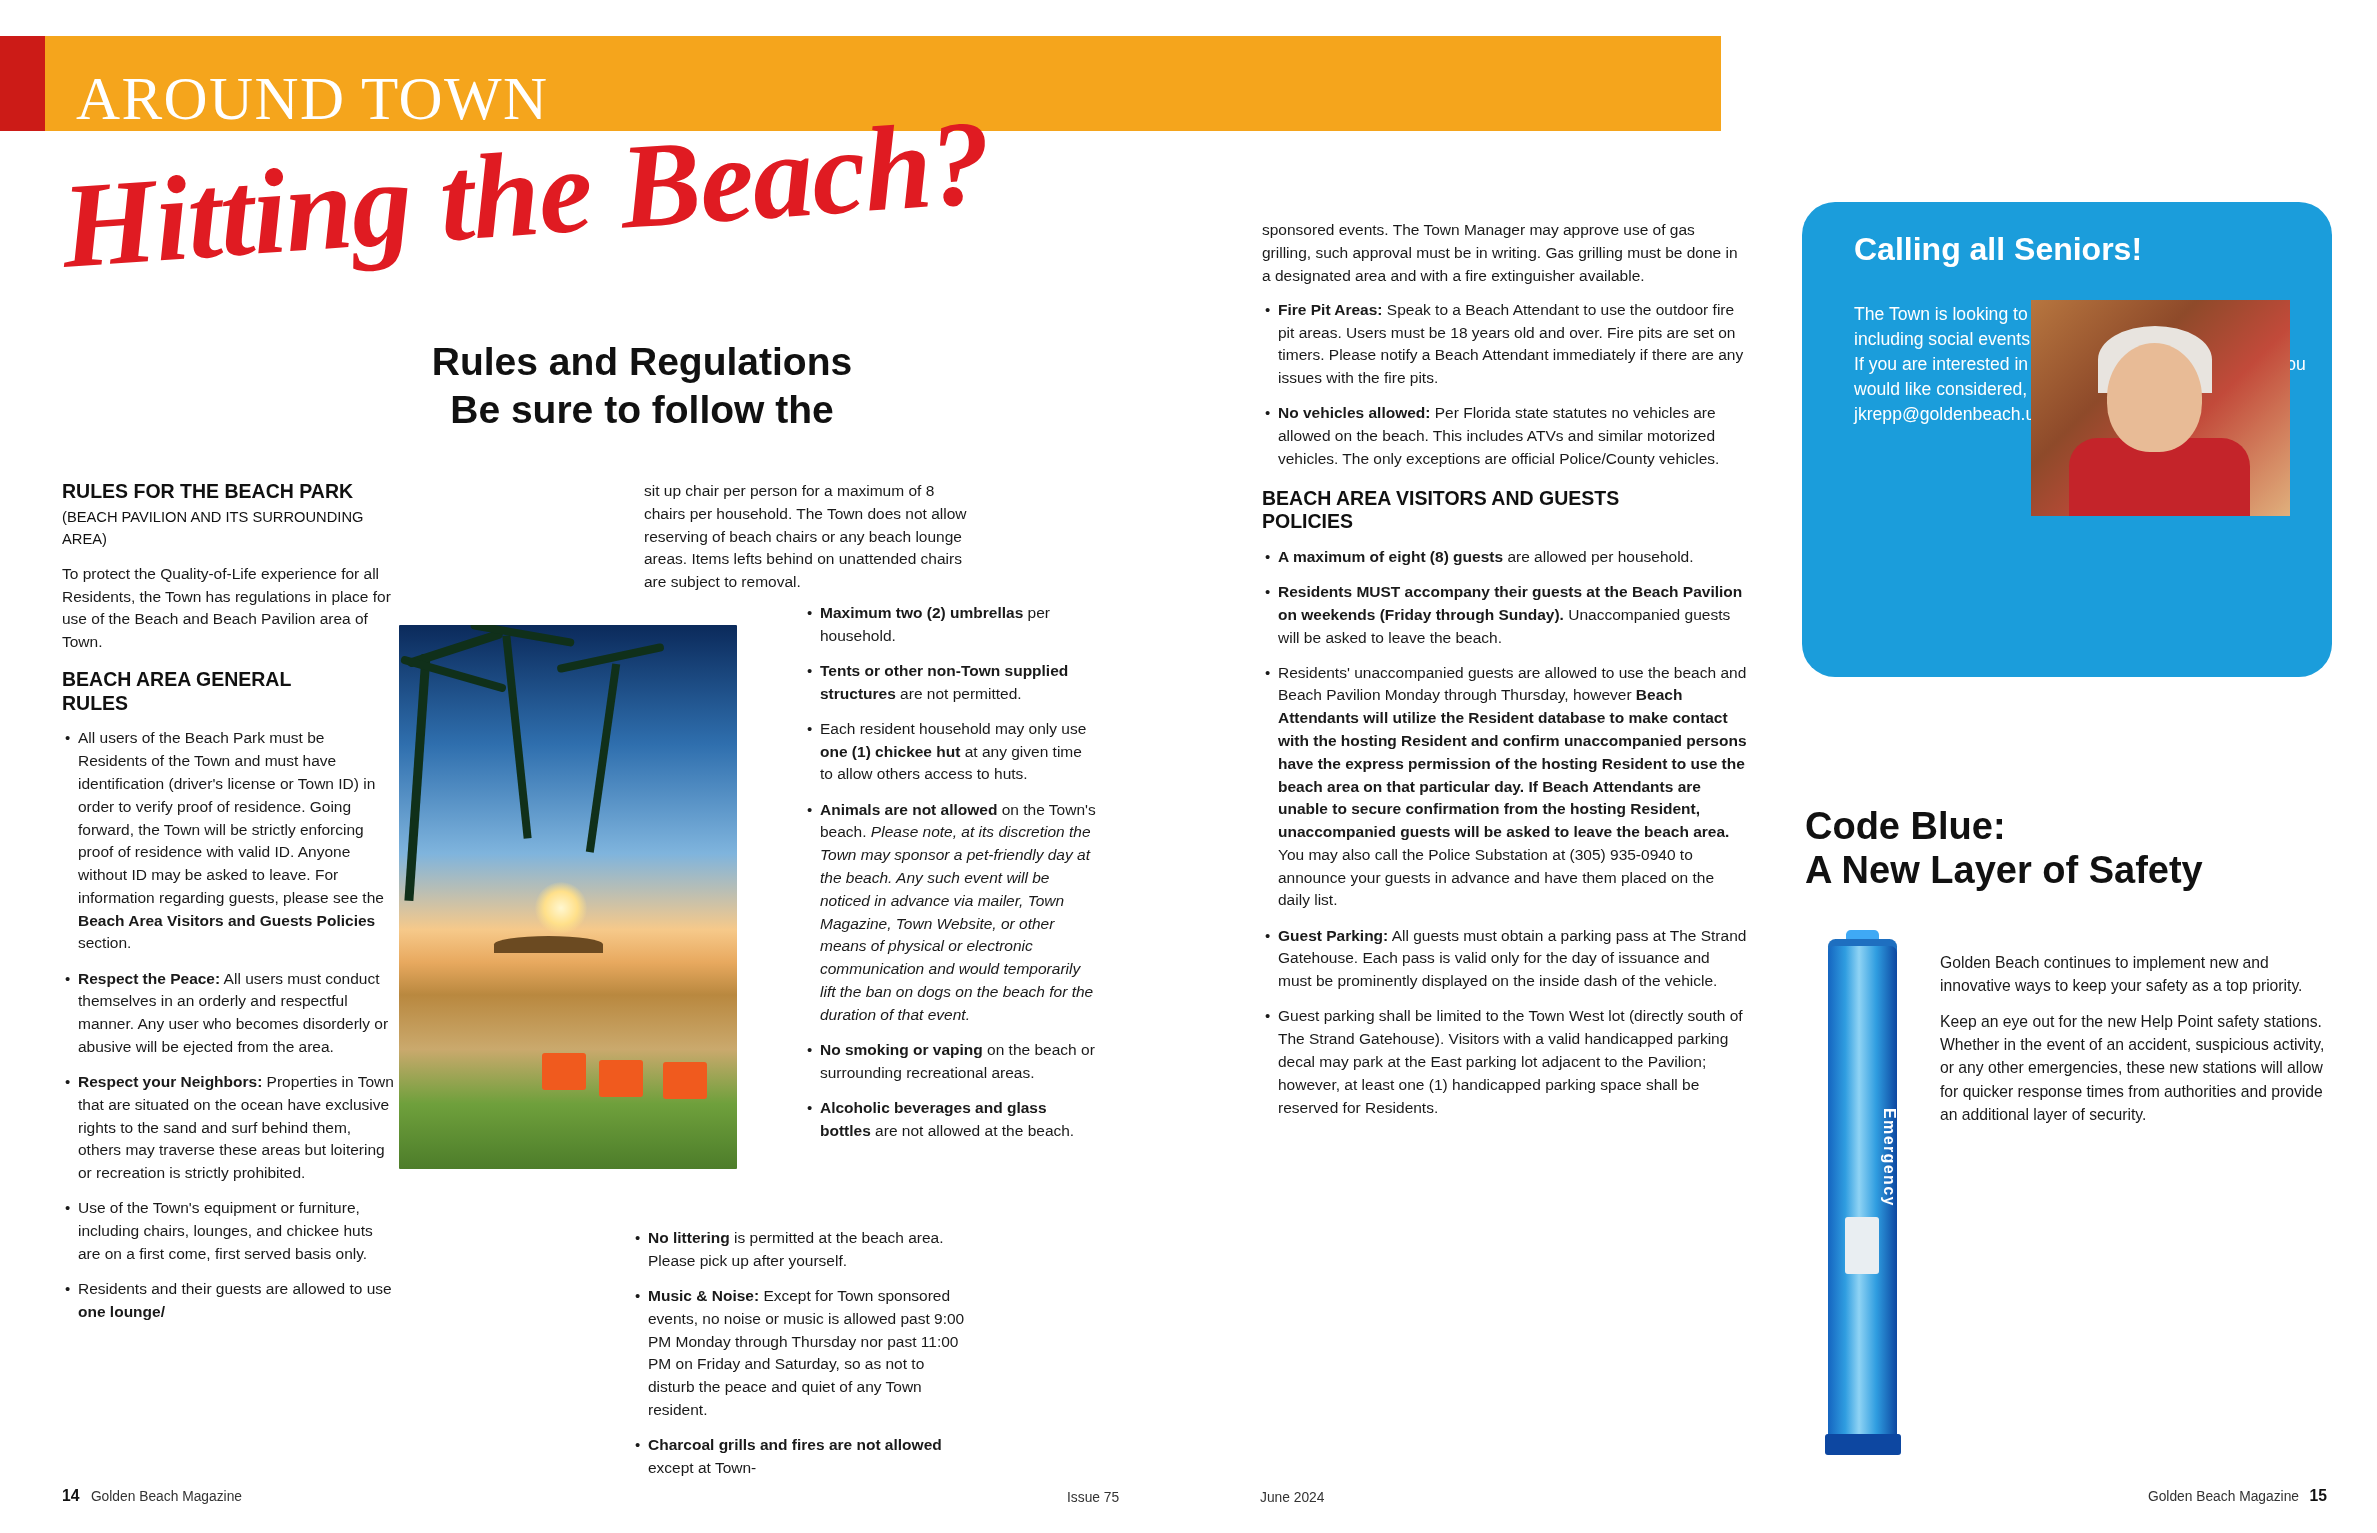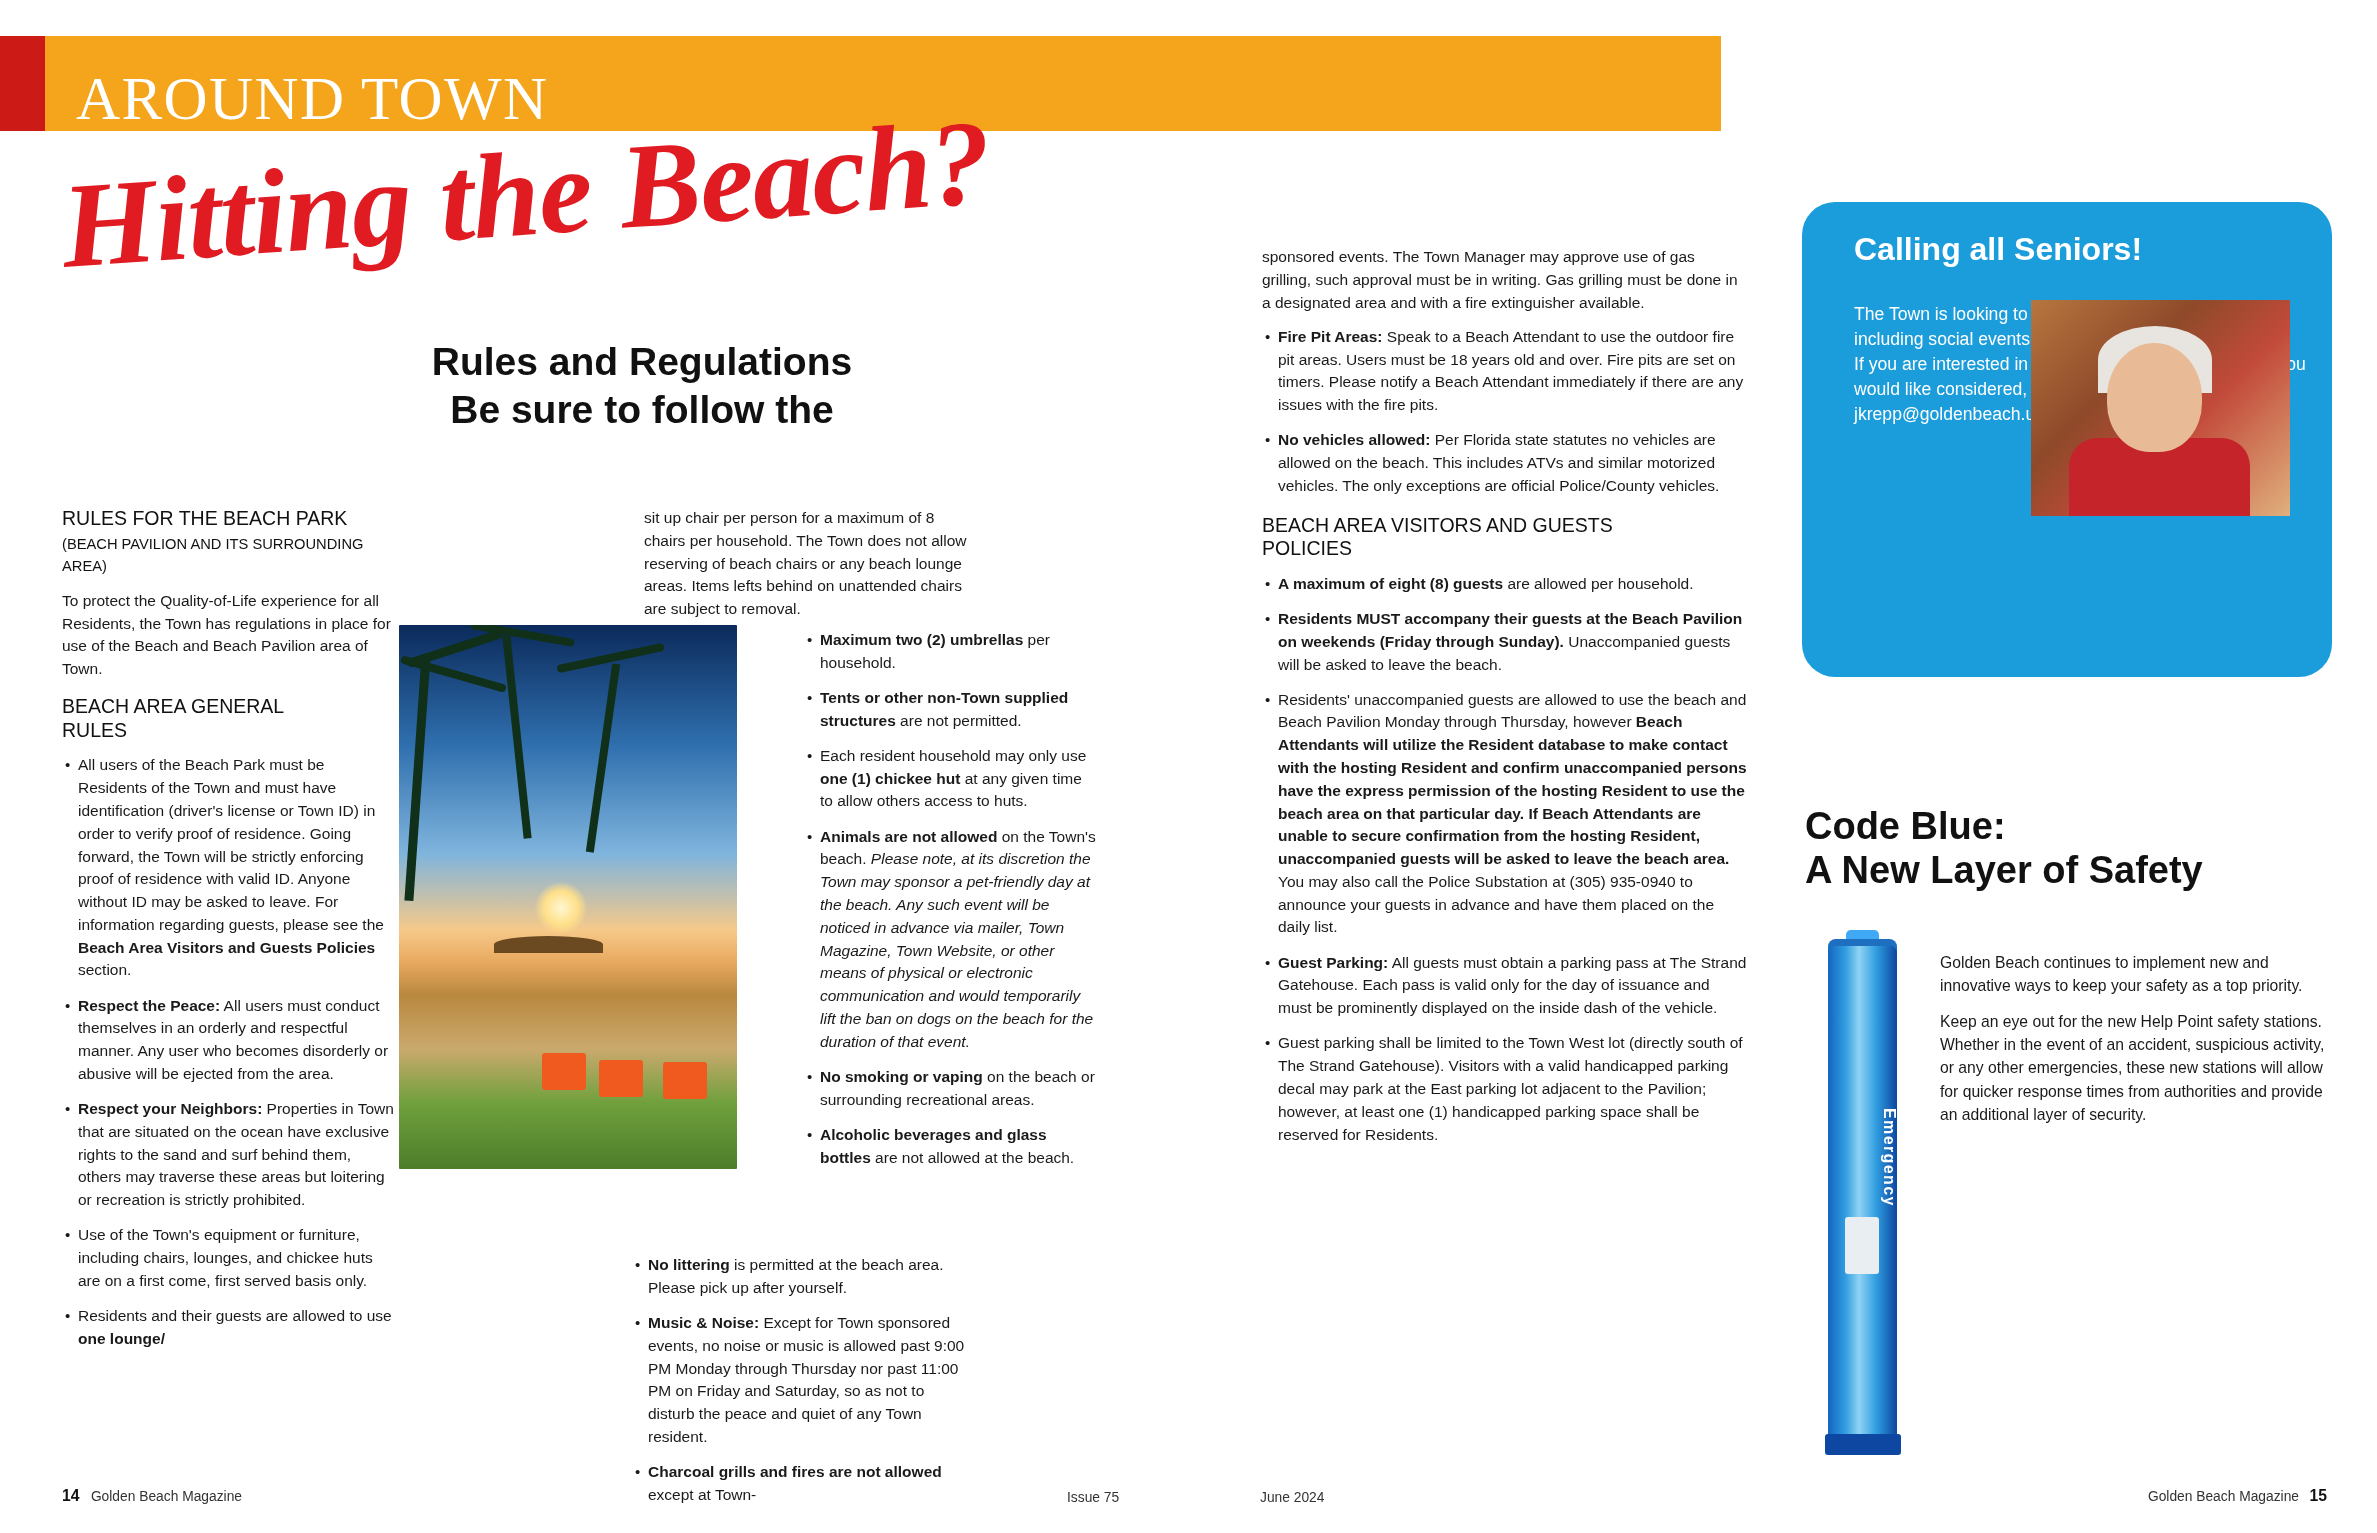--- a/index.html
+++ b/index.html
@@ -39,22 +39,22 @@
     white-space:nowrap;
   }
   .subhead {
     position:absolute; left:333px; top:338px; width:618px;
     text-align:center;
     font-size:39px; font-weight:bold; color:#111;
     line-height:1.22;
   }
 
   
-  .col { position:absolute; font-size:15.5px; line-height:1.47; color:#1a1a1a;margin-top:27px; }
-  .sec-title { font-size:19.5px; font-weight:normal; color:#111; line-height:1.2; }
+  .col { position:absolute; font-size:15.5px; line-height:1.47; color:#1a1a1a; }
+  .sec-title { font-size:19.5px; font-weight:bold; color:#111; line-height:1.2; }
   .sec-sub { font-size:14.7px; color:#111; }
   p.body { margin:0 0 11.4px 0; }
   ul.bullets { list-style:none; margin:0; padding:0; }
   ul.bullets > li {
     position:relative; padding-left:16px; margin-bottom:12.4px;
   }
   ul.bullets > li::before {
     content:"•"; position:absolute; left:2.9px; top:0; font-size:15px; color:#1a1a1a;
   }
   b, strong { font-weight:bold; }

